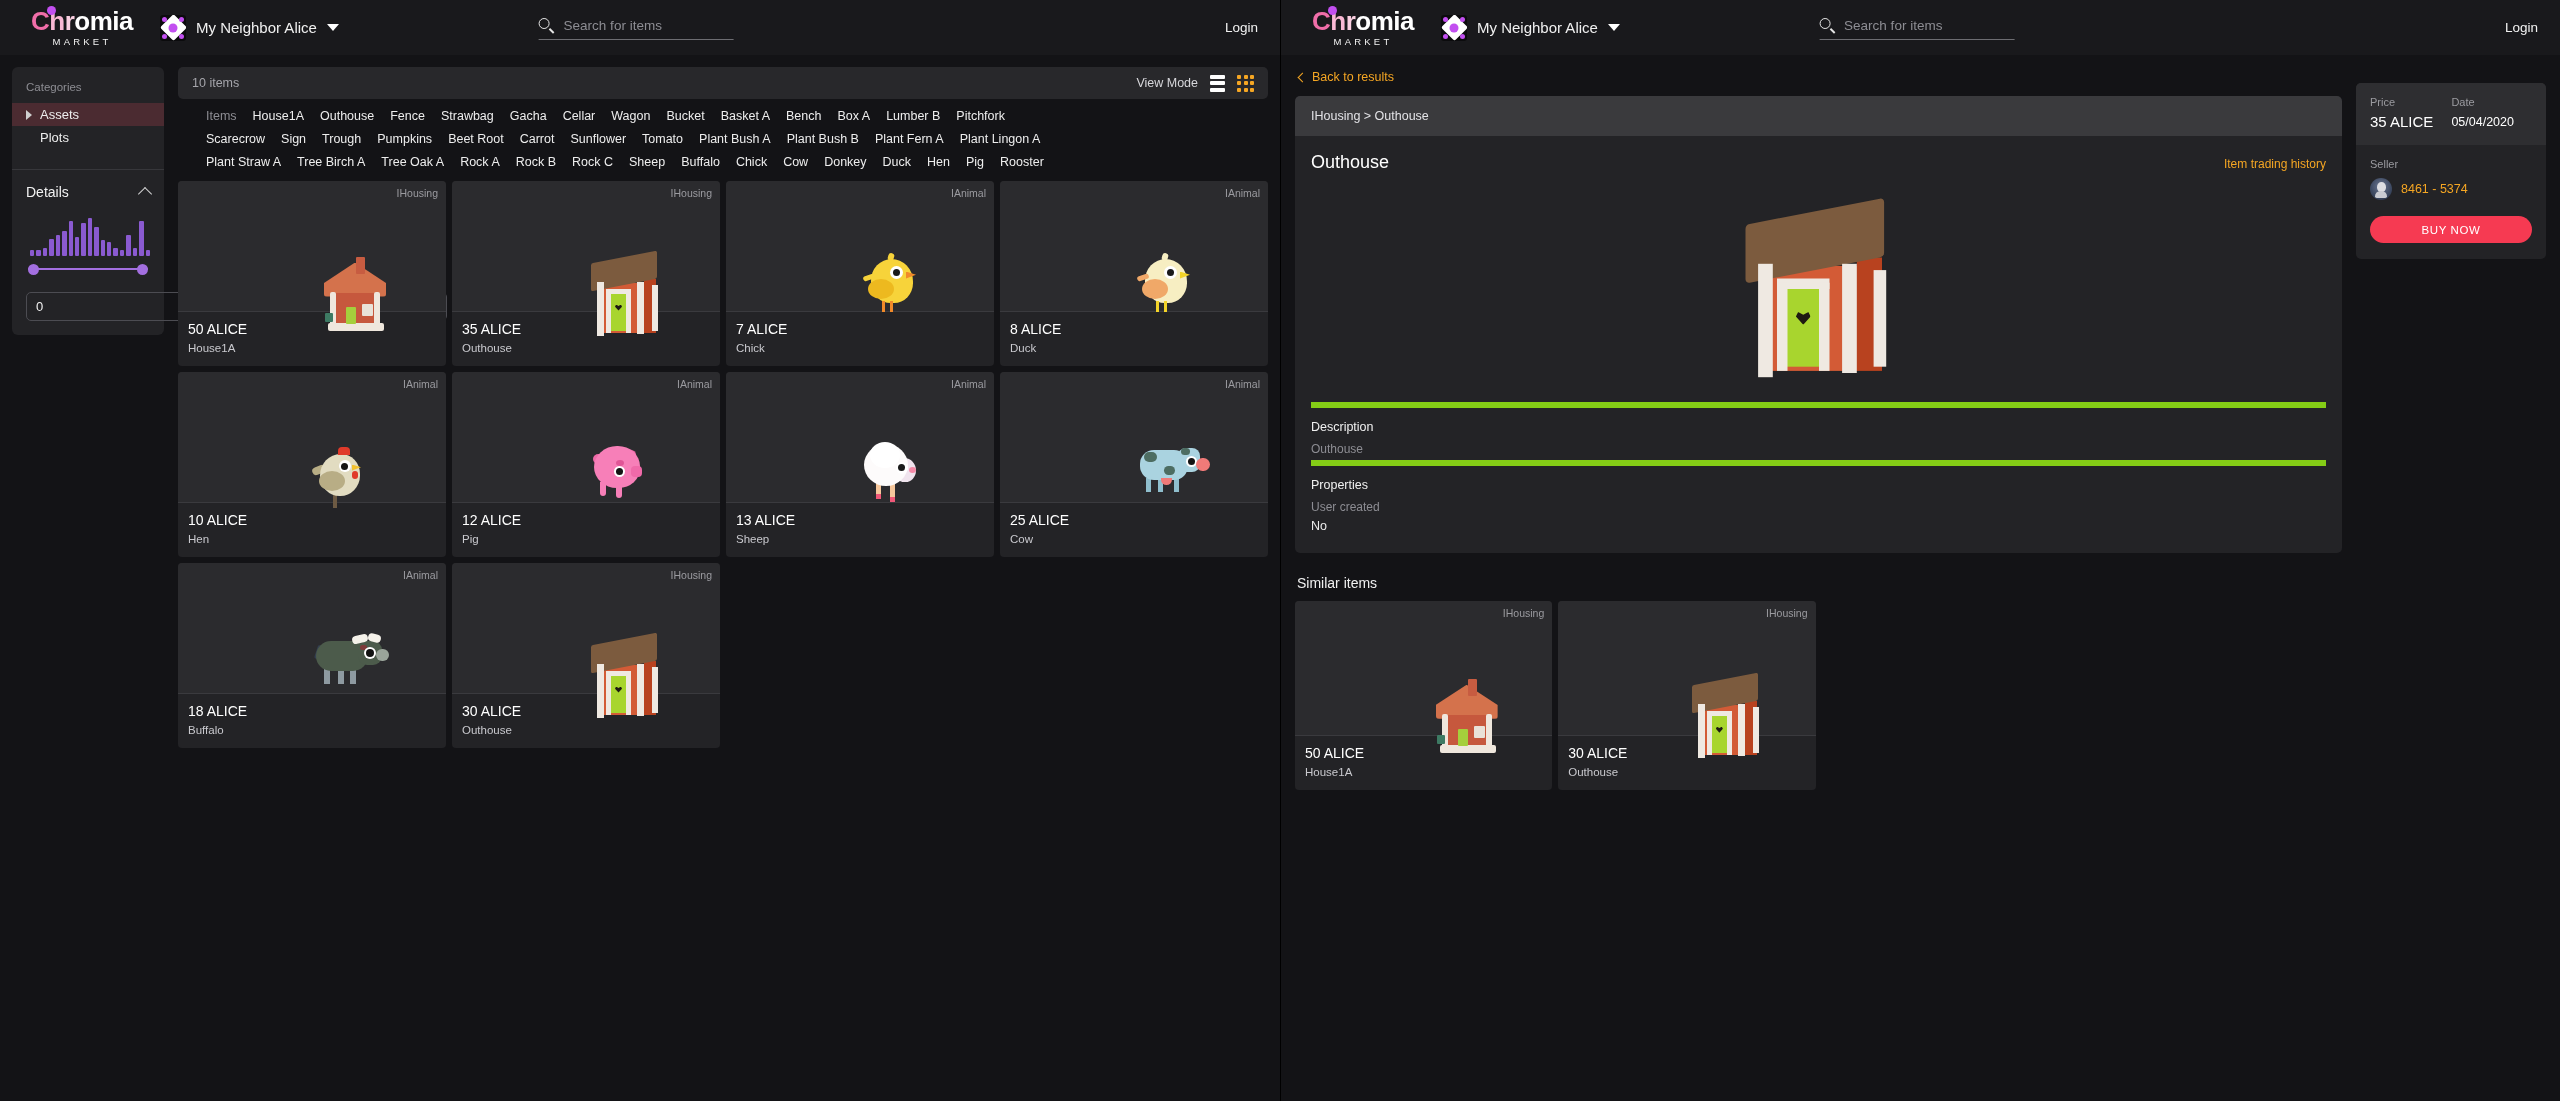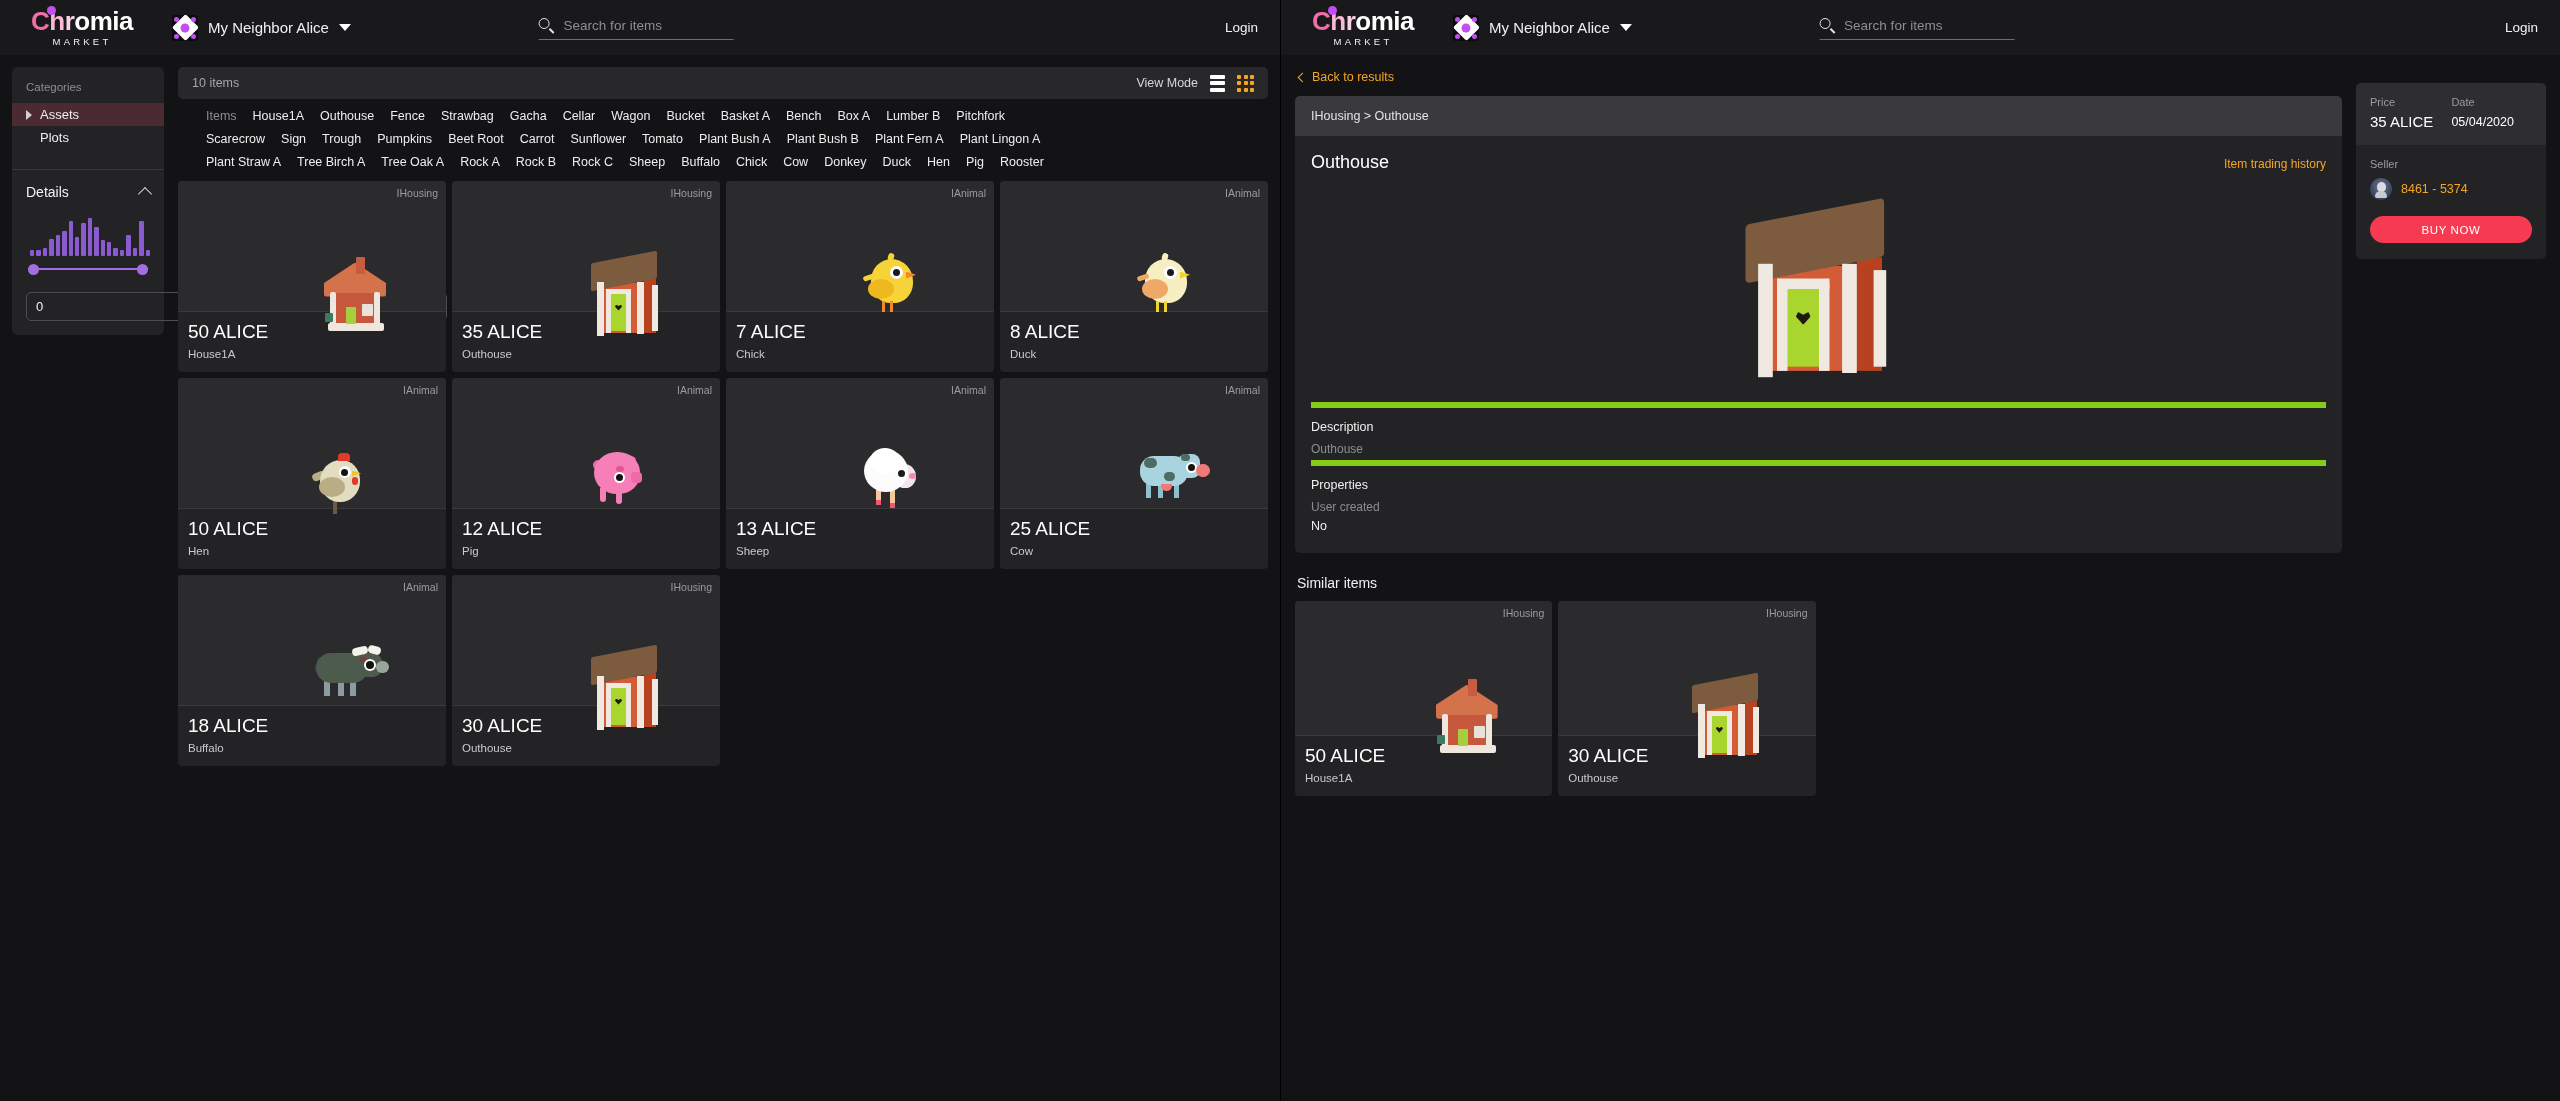--- a/index.html
+++ b/index.html
@@ -25,21 +25,21 @@
   .logo-word .c { color: #f06ea9; }
   .logo-word .h { color: #f9b8d4; }
   .logo-word .r { color: #fbd0e2; }
   .logo-word .rest { color: #ffffff; }
   .logo-dot {
     position: absolute; width: 9px; height: 9px; border-radius: 50%;
     background: #c24ff0; left: 16px; top: -2px;
   }
   .logo-sub { font-size: 9.5px; letter-spacing: 3.2px; color: #f2f2f2; margin-top: 3px; }
 
-  .game-switch { display: flex; align-items: center; gap: 10px; margin-left: 30px; cursor: pointer; }
+  .game-switch { display: flex; align-items: center; gap: 10px; margin-left: 18px; cursor: pointer; }
   .game-icon {
     width: 26px; height: 26px; position: relative;
     background: #0b0b0d; border-radius: 3px; overflow: hidden;
     display: flex; align-items: center; justify-content: center;
   }
   .game-icon .diamond {
     width: 19px; height: 19px; background: #ffffff; transform: rotate(45deg);
     border-radius: 2px; position: relative;
   }
   .game-icon .inner {
@@ -122,21 +122,21 @@
   .tag-rows { padding: 10px 2px 6px 2px; display: flex; flex-direction: column; gap: 9px; }
   .tag-row { display: flex; flex-wrap: nowrap; gap: 16px; margin-left: 26px; }
   .tag { font-size: 12.5px; color: #eeeeee; cursor: pointer; white-space: nowrap; }
   .tag.muted { color: #8d8d93; }
 
   .grid { display: grid; grid-template-columns: repeat(4, 1fr); gap: 6px; margin-top: 6px; }
   .item-card { background: #232326; border-radius: 4px; overflow: hidden; cursor: pointer; }
   .item-thumb { position: relative; height: 131px; background: #2b2b2e; border-bottom: 1px solid #3a3a3e; }
   .item-tag { position: absolute; right: 8px; top: 6px; font-size: 10.5px; color: #9b9ba0; }
   .item-meta { padding: 9px 10px 12px 10px; }
-  .item-price { font-size: 19px; color: #ffffff; }
+  .item-price { font-size: 14px; color: #ffffff; }
   .item-name { font-size: 11.5px; color: #c9c9ce; margin-top: 5px; }
   .art { position: absolute; left: 50%; top: 52%; transform: translate(-50%,-50%); }
 
   
   .right-body { padding: 12px 14px; display: flex; gap: 14px; }
   .detail-col { flex: 1; min-width: 0; }
   .back-link { color: #f5a623; font-size: 12.5px; display: flex; align-items: center; gap: 6px; cursor: pointer; padding: 3px 0 12px 4px; }
   .back-chev { width: 7px; height: 7px; border-left: 1.7px solid #f5a623; border-bottom: 1.7px solid #f5a623; transform: rotate(45deg); }
   .breadcrumb-box { background: #3a3a3d; border-radius: 5px 5px 0 0; padding: 13px 16px; font-size: 12.5px; color: #e3e3e7; }
   .detail-box { background: #232326; border-radius: 0 0 5px 5px; padding: 16px; }

